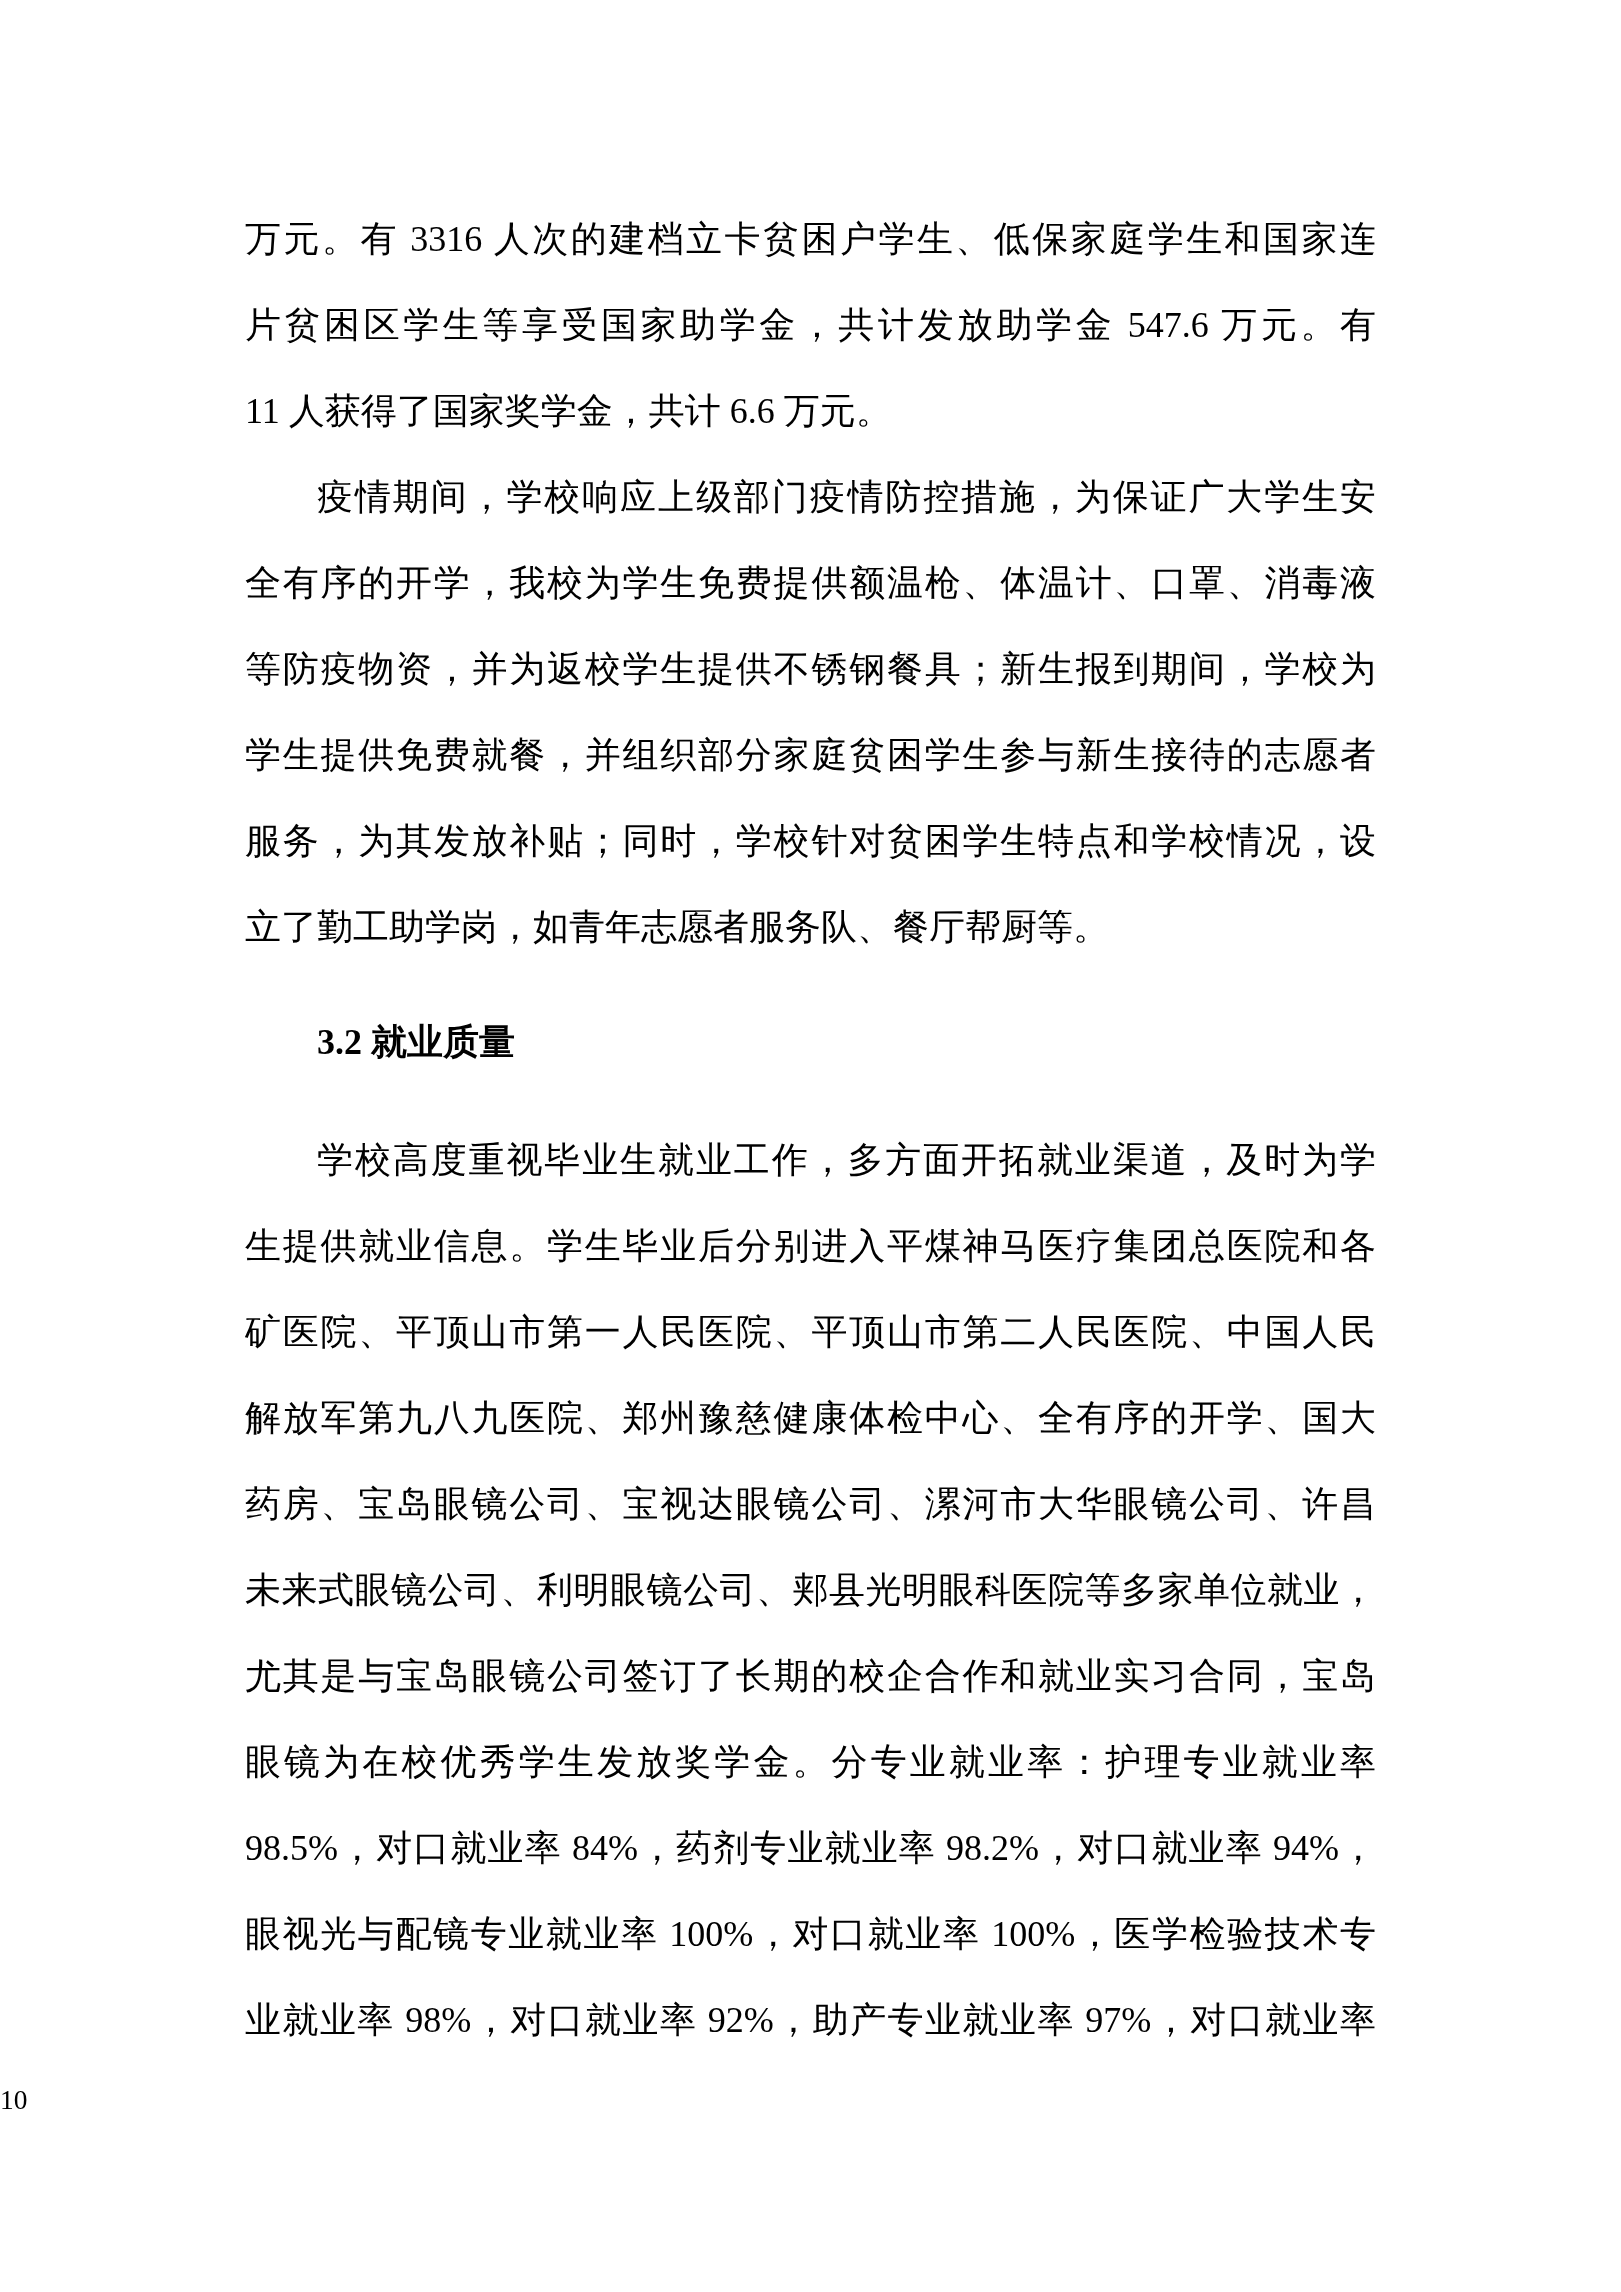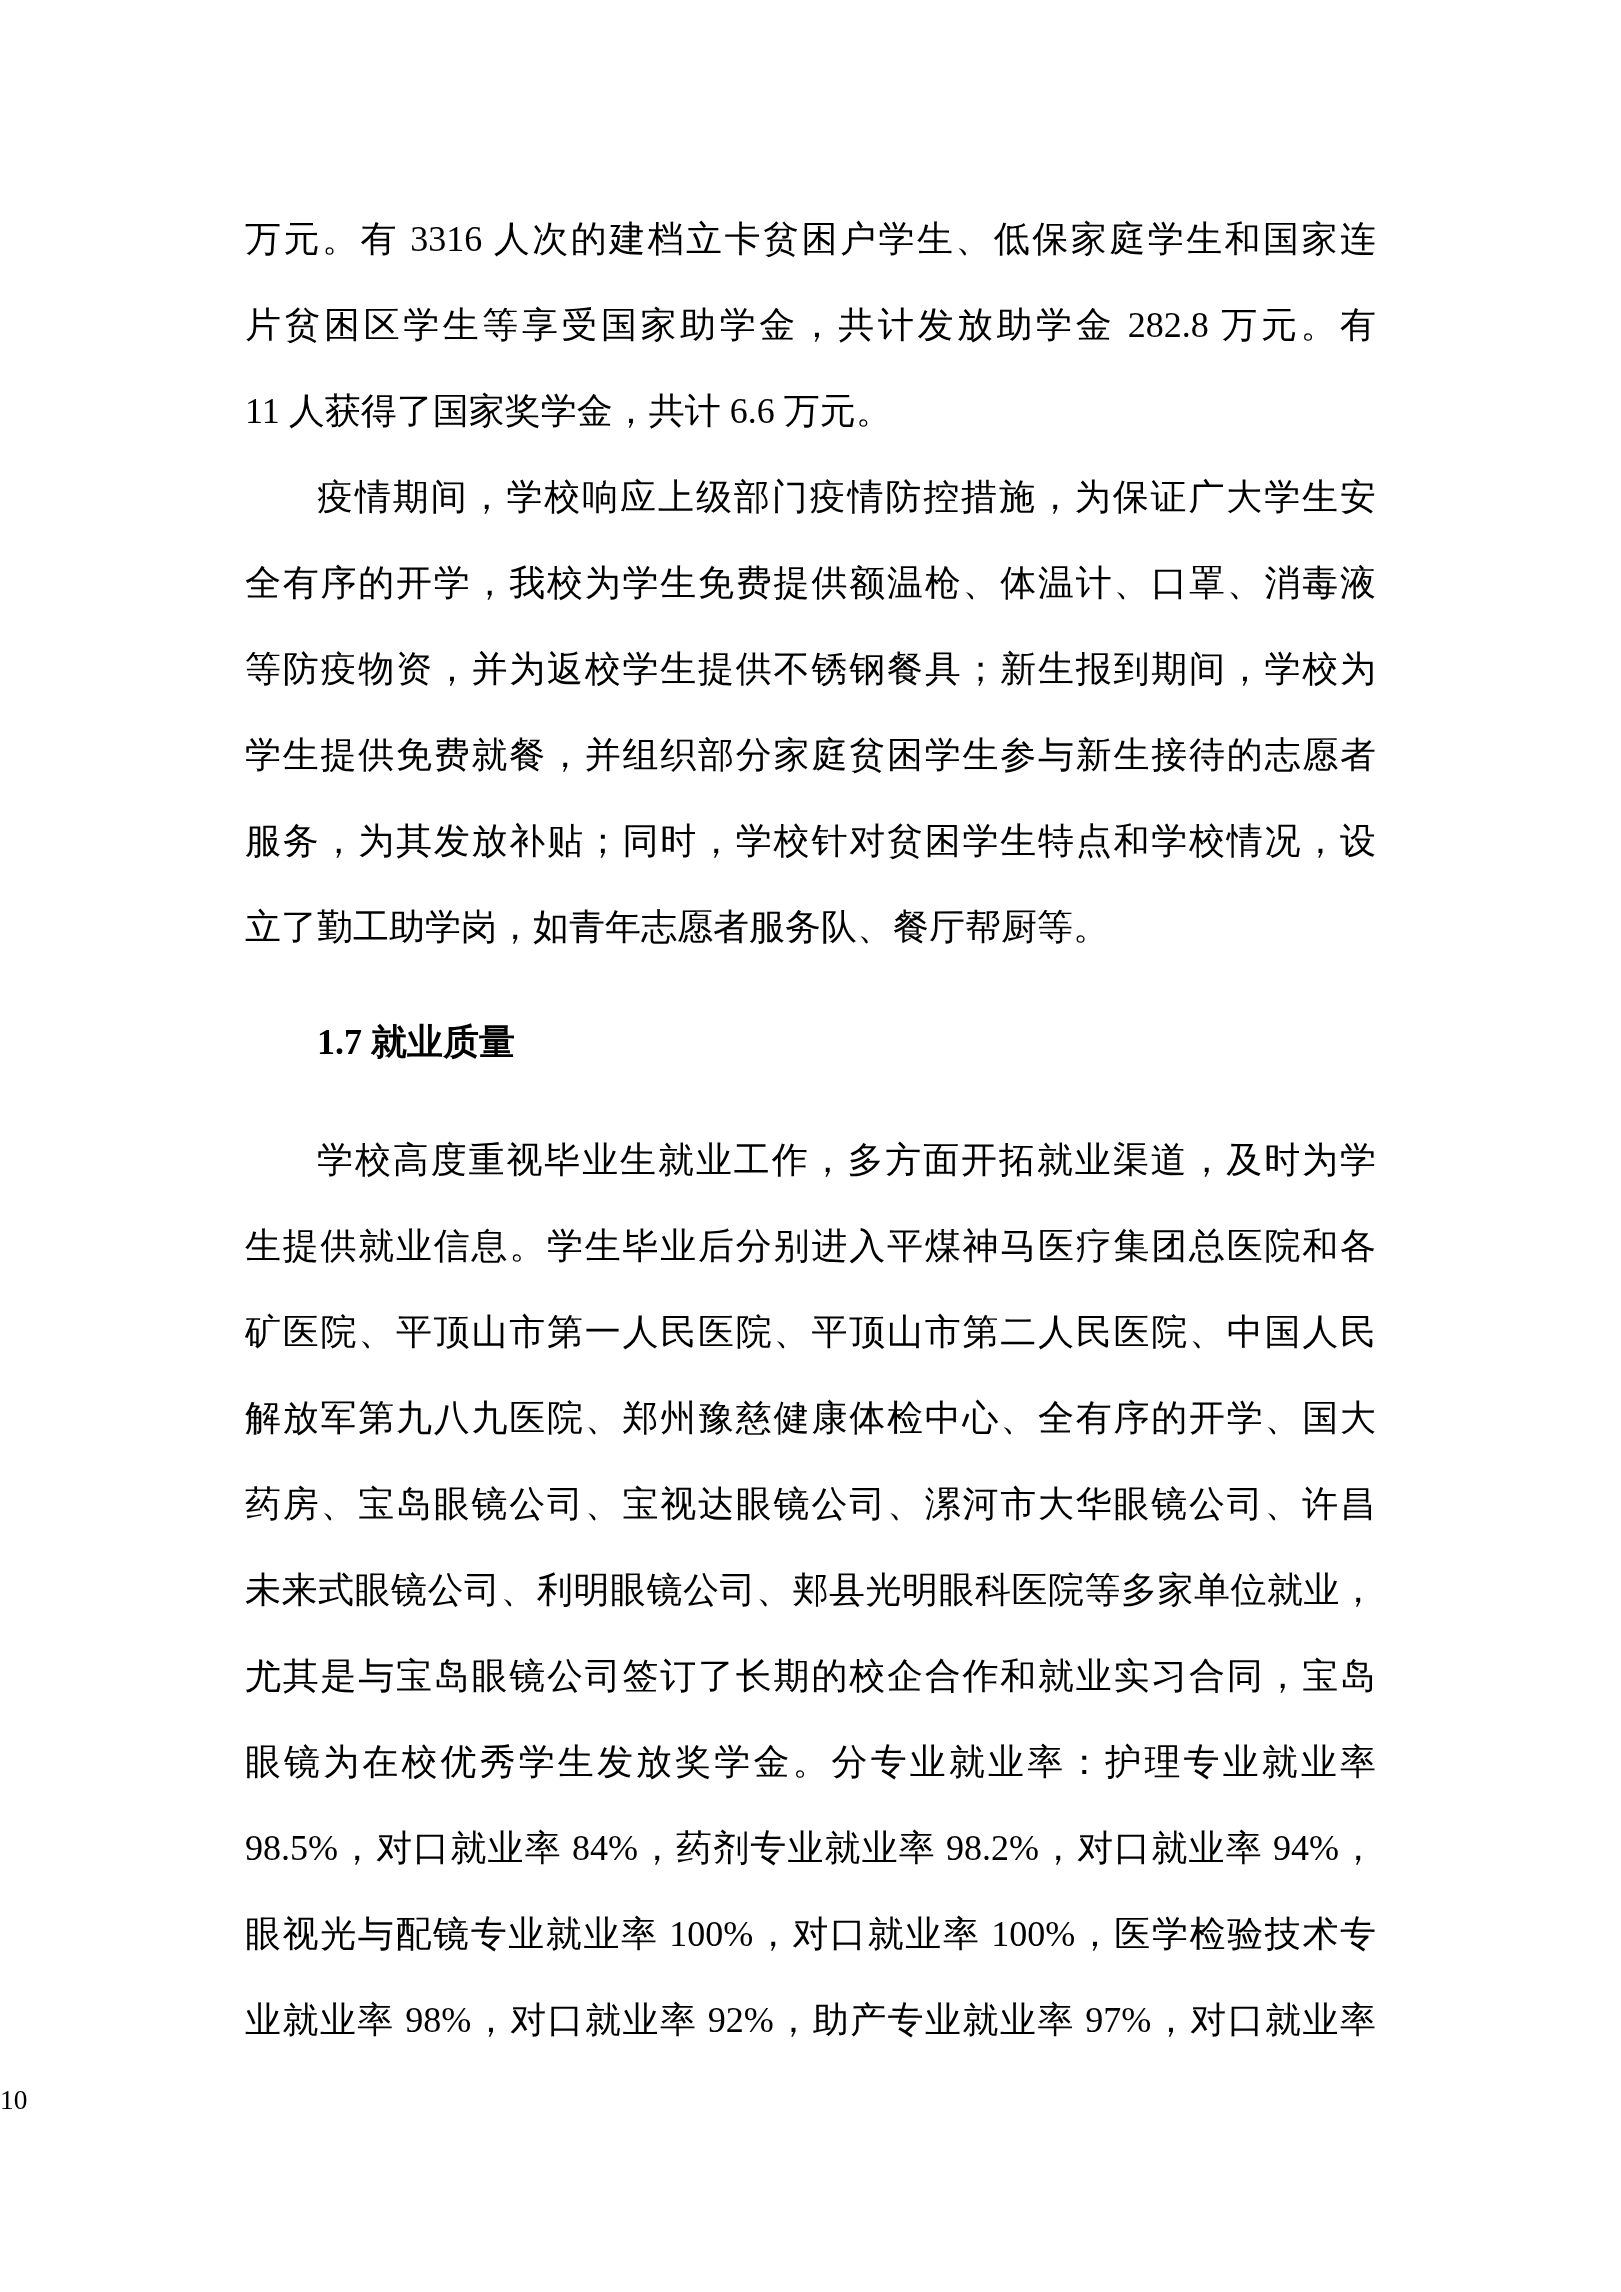--- a/index.html
+++ b/index.html
@@ -50,34 +50,34 @@
   }
 </style>
 </head>
 <body>
 
 <div class="page">
   <div class="content">
 
     <div class="para">
       <div class="line">万元。有 3316 人次的建档立卡贫困户学生、低保家庭学生和国家连</div>
-      <div class="line">片贫困区学生等享受国家助学金，共计发放助学金 282.8 万元。有</div>
+      <div class="line">片贫困区学生等享受国家助学金，共计发放助学金 547.6 万元。有</div>
       <div class="line end">11 人获得了国家奖学金，共计 6.6 万元。</div>
     </div>
 
     <div class="para">
       <div class="line indent">疫情期间，学校响应上级部门疫情防控措施，为保证广大学生安</div>
       <div class="line">全有序的开学，我校为学生免费提供额温枪、体温计、口罩、消毒液</div>
       <div class="line">等防疫物资，并为返校学生提供不锈钢餐具；新生报到期间，学校为</div>
       <div class="line">学生提供免费就餐，并组织部分家庭贫困学生参与新生接待的志愿者</div>
       <div class="line">服务，为其发放补贴；同时，学校针对贫困学生特点和学校情况，设</div>
       <div class="line end">立了勤工助学岗，如青年志愿者服务队、餐厅帮厨等。</div>
     </div>
 
-    <div class="heading">1.7 就业质量</div>
+    <div class="heading">3.2 就业质量</div>
 
     <div class="para">
       <div class="line indent">学校高度重视毕业生就业工作，多方面开拓就业渠道，及时为学</div>
       <div class="line">生提供就业信息。学生毕业后分别进入平煤神马医疗集团总医院和各</div>
       <div class="line">矿医院、平顶山市第一人民医院、平顶山市第二人民医院、中国人民</div>
       <div class="line">解放军第九八九医院、郑州豫慈健康体检中心、全有序的开学、国大</div>
       <div class="line">药房、宝岛眼镜公司、宝视达眼镜公司、漯河市大华眼镜公司、许昌</div>
       <div class="line">未来式眼镜公司、利明眼镜公司、郏县光明眼科医院等多家单位就业，</div>
       <div class="line">尤其是与宝岛眼镜公司签订了长期的校企合作和就业实习合同，宝岛</div>
       <div class="line">眼镜为在校优秀学生发放奖学金。分专业就业率：护理专业就业率</div>

